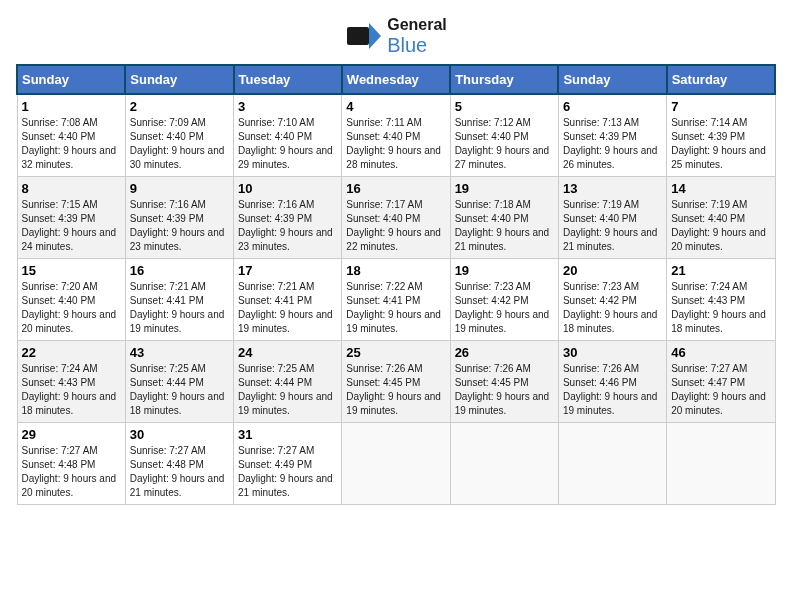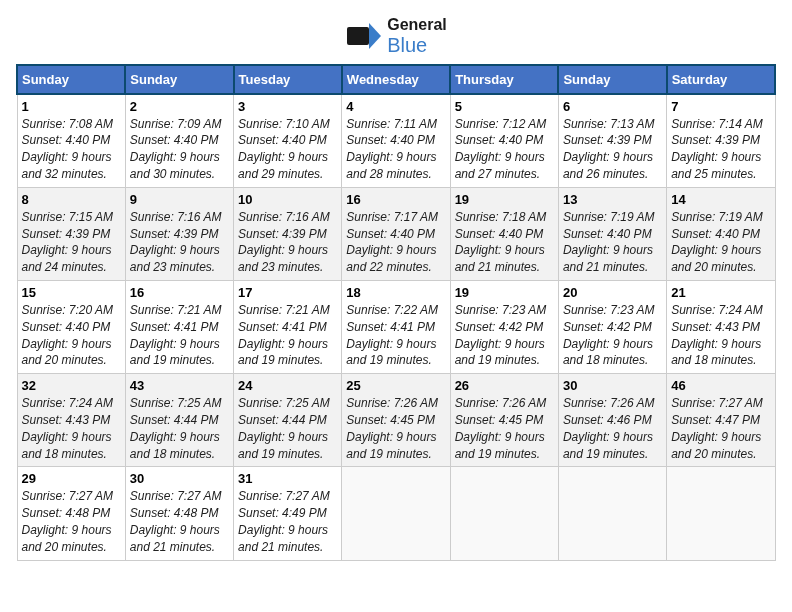--- a/index.html
+++ b/index.html
@@ -58,24 +58,23 @@
     tbody tr:nth-child(even) td {
       background: #f2f2f2;
     }
     .day-num {
       font-size: 13px;
       font-weight: bold;
       display: block;
       margin-bottom: 2px;
     }
     .day-info {
-      font-size: 12px;
+      font-size: 10px;
       color: #222;
       line-height: 1.4;
-      font-style: italic;
     }
     .empty-cell {
       background: #f9f9f9 !important;
     }
   </style>
 </head>
 <body>
 
 <div class="header-area">
   <div class="logo">
@@ -132,21 +131,21 @@
       <tr>
         <td><span class="day-num">15</span><span class="day-info">Sunrise: 7:20 AM<br>Sunset: 4:40 PM<br>Daylight: 9 hours and 20 minutes.</span></td>
         <td><span class="day-num">16</span><span class="day-info">Sunrise: 7:21 AM<br>Sunset: 4:41 PM<br>Daylight: 9 hours and 19 minutes.</span></td>
         <td><span class="day-num">17</span><span class="day-info">Sunrise: 7:21 AM<br>Sunset: 4:41 PM<br>Daylight: 9 hours and 19 minutes.</span></td>
         <td><span class="day-num">18</span><span class="day-info">Sunrise: 7:22 AM<br>Sunset: 4:41 PM<br>Daylight: 9 hours and 19 minutes.</span></td>
         <td><span class="day-num">19</span><span class="day-info">Sunrise: 7:23 AM<br>Sunset: 4:42 PM<br>Daylight: 9 hours and 19 minutes.</span></td>
         <td><span class="day-num">20</span><span class="day-info">Sunrise: 7:23 AM<br>Sunset: 4:42 PM<br>Daylight: 9 hours and 18 minutes.</span></td>
         <td><span class="day-num">21</span><span class="day-info">Sunrise: 7:24 AM<br>Sunset: 4:43 PM<br>Daylight: 9 hours and 18 minutes.</span></td>
       </tr>
       <tr>
-        <td><span class="day-num">32</span><span class="day-info">Sunrise: 7:24 AM<br>Sunset: 4:43 PM<br>Daylight: 9 hours and 18 minutes.</span></td>
+        <td><span class="day-num">22</span><span class="day-info">Sunrise: 7:24 AM<br>Sunset: 4:43 PM<br>Daylight: 9 hours and 18 minutes.</span></td>
         <td><span class="day-num">43</span><span class="day-info">Sunrise: 7:25 AM<br>Sunset: 4:44 PM<br>Daylight: 9 hours and 18 minutes.</span></td>
         <td><span class="day-num">24</span><span class="day-info">Sunrise: 7:25 AM<br>Sunset: 4:44 PM<br>Daylight: 9 hours and 19 minutes.</span></td>
         <td><span class="day-num">25</span><span class="day-info">Sunrise: 7:26 AM<br>Sunset: 4:45 PM<br>Daylight: 9 hours and 19 minutes.</span></td>
         <td><span class="day-num">26</span><span class="day-info">Sunrise: 7:26 AM<br>Sunset: 4:45 PM<br>Daylight: 9 hours and 19 minutes.</span></td>
         <td><span class="day-num">30</span><span class="day-info">Sunrise: 7:26 AM<br>Sunset: 4:46 PM<br>Daylight: 9 hours and 19 minutes.</span></td>
         <td><span class="day-num">46</span><span class="day-info">Sunrise: 7:27 AM<br>Sunset: 4:47 PM<br>Daylight: 9 hours and 20 minutes.</span></td>
       </tr>
       <tr>
         <td><span class="day-num">29</span><span class="day-info">Sunrise: 7:27 AM<br>Sunset: 4:48 PM<br>Daylight: 9 hours and 20 minutes.</span></td>
         <td><span class="day-num">30</span><span class="day-info">Sunrise: 7:27 AM<br>Sunset: 4:48 PM<br>Daylight: 9 hours and 21 minutes.</span></td>

